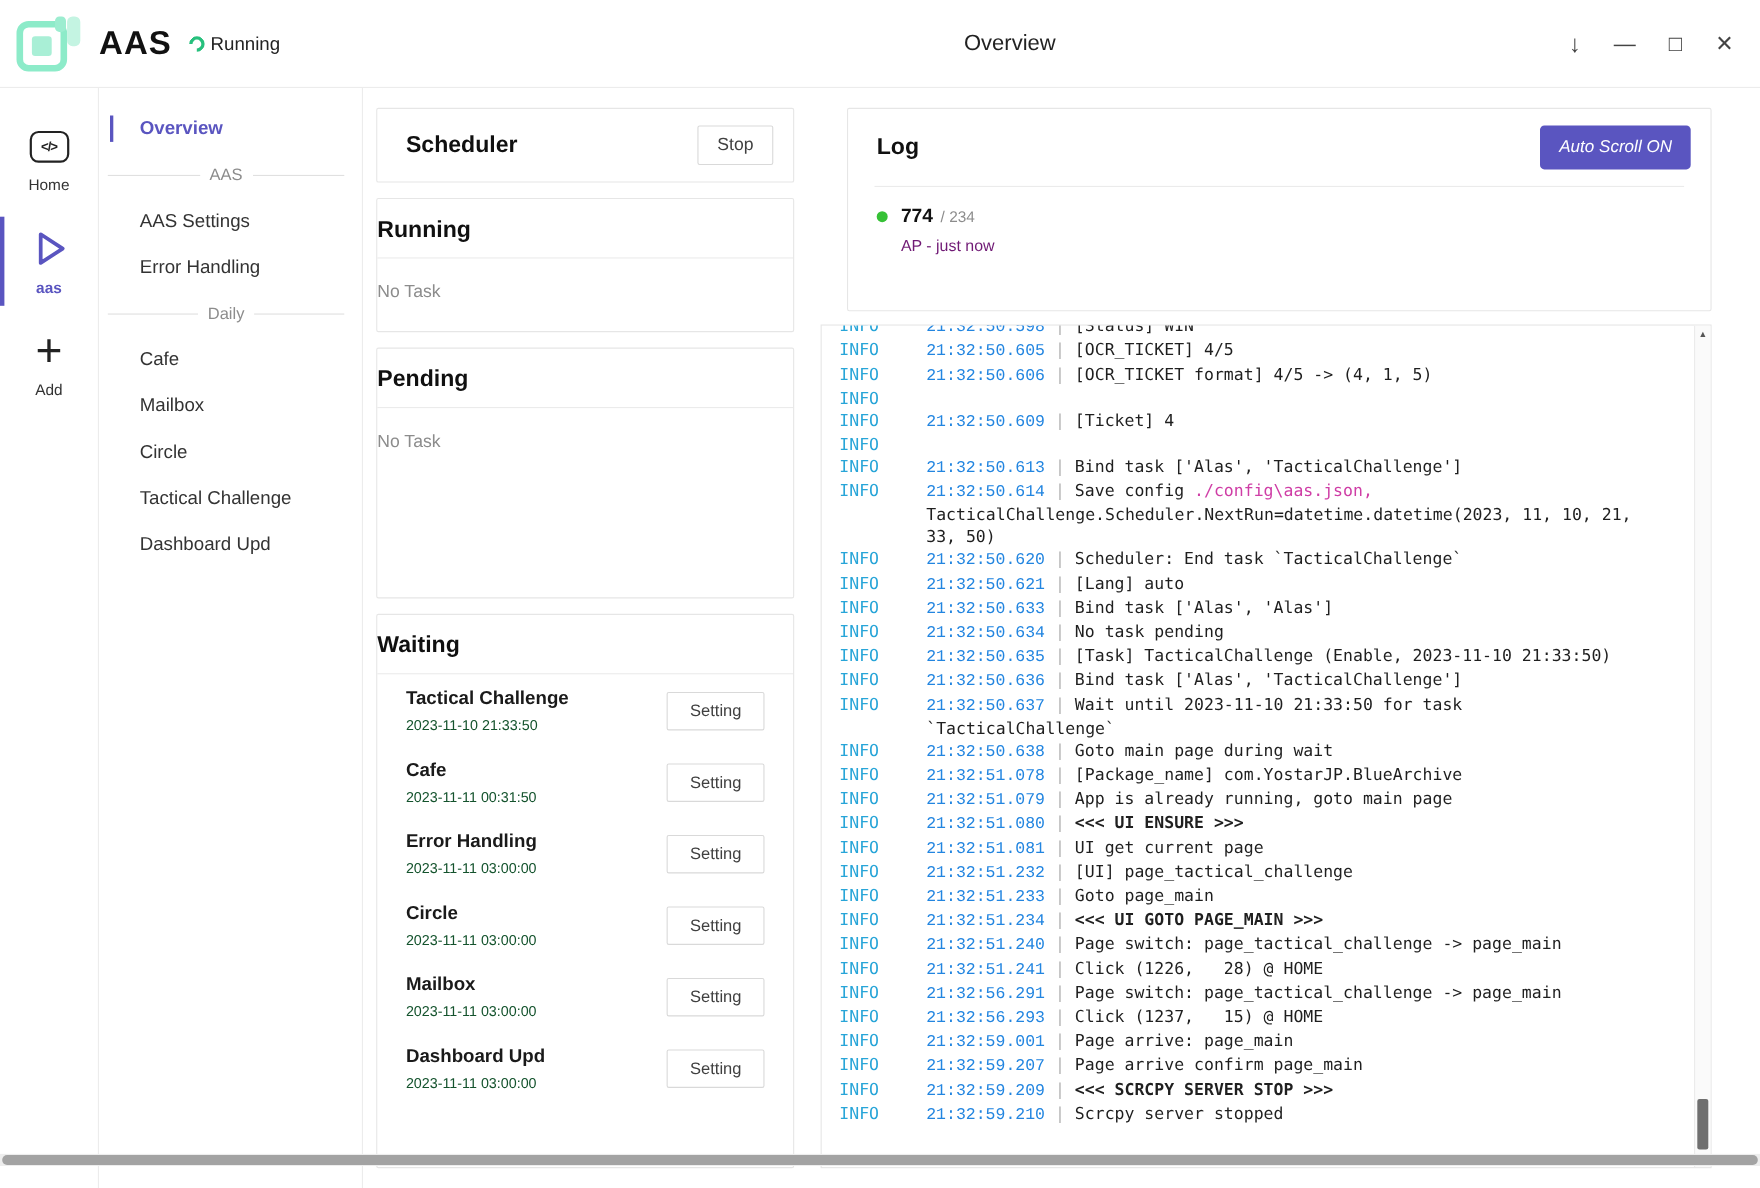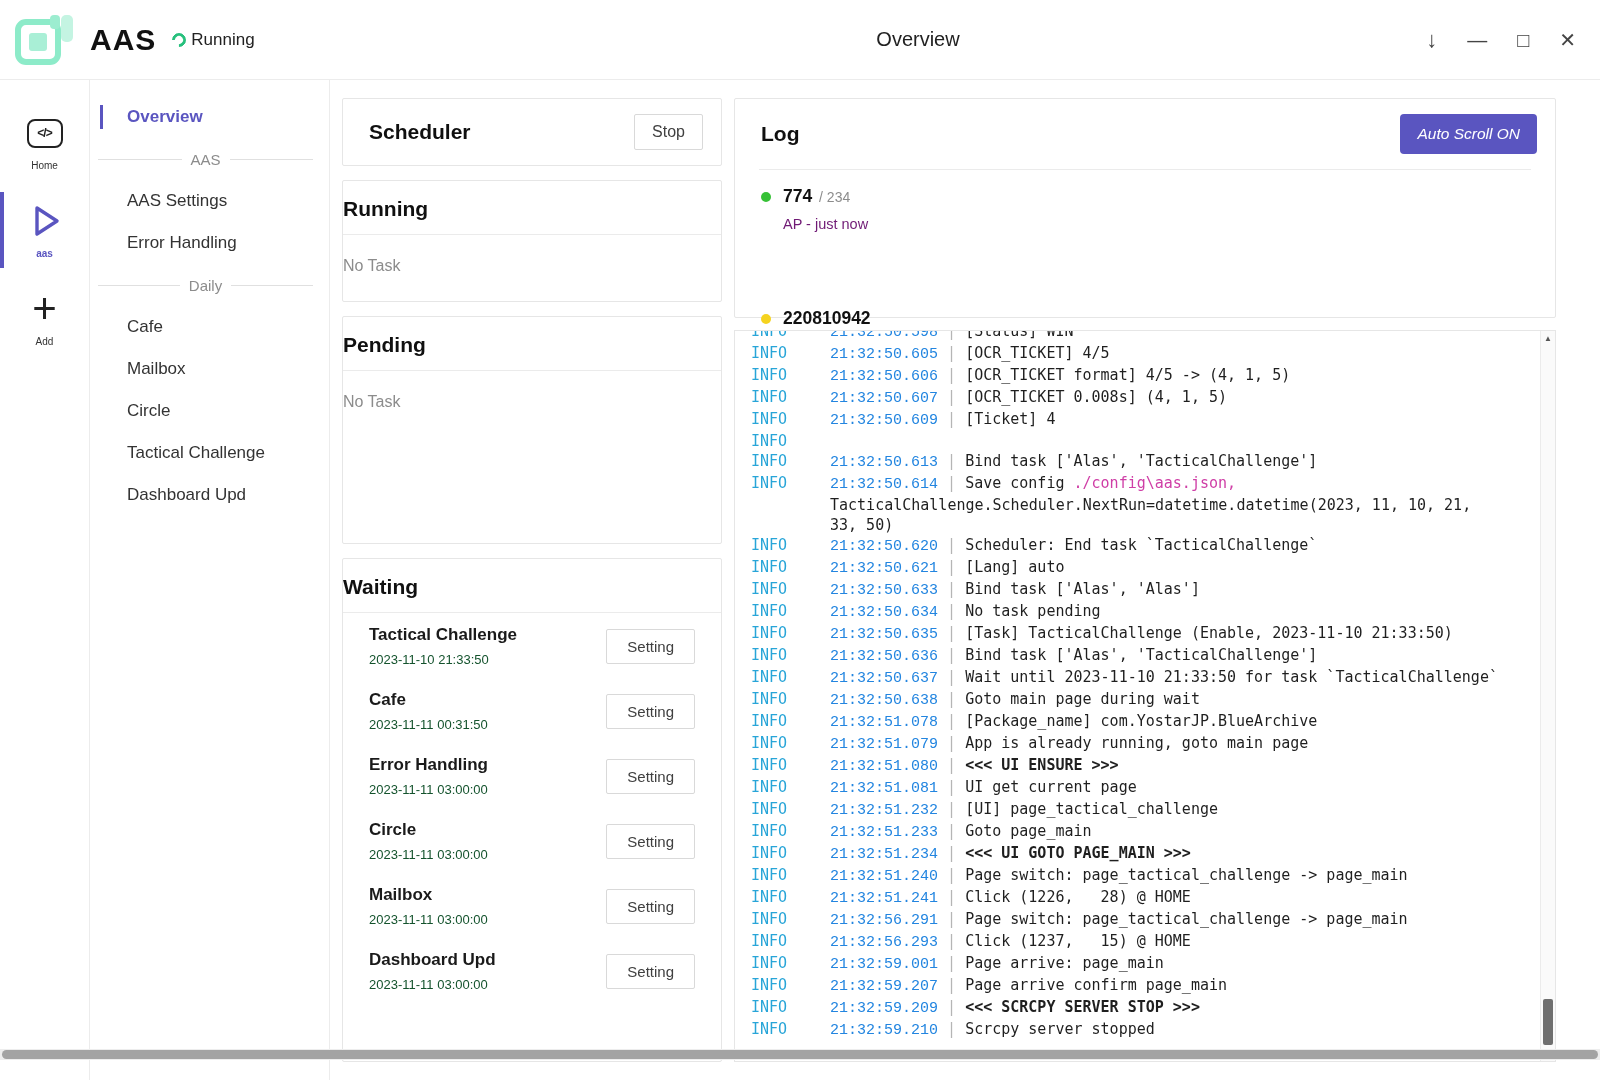--- a/index.html
+++ b/index.html
@@ -30,33 +30,33 @@
   .app-body { display:flex; height:1000px; }
 
   
   .rail { width:90px; flex:none; border-right:1px solid #ececec; padding-top:18px; display:flex; flex-direction:column; align-items:stretch; }
   .rail-item { position:relative; display:flex; flex-direction:column; align-items:center; padding:15px 0; color:#222; cursor:pointer; }
   .rail-item.active { color:var(--accent); }
   .rail-item.active::before { content:""; position:absolute; left:0; top:6px; bottom:6px; width:4px; background:var(--accent); }
   .rail-icon { height:40px; display:flex; align-items:center; justify-content:center; }
   .home-box { width:36px; height:29px; border:2.6px solid currentColor; border-radius:8px; display:flex; align-items:center; justify-content:center; font-size:12px; font-weight:700; letter-spacing:-1px; }
   .plus { font-size:42px; font-weight:300; line-height:32px; }
-  .rail-label { font-size:10px; margin-top:7px; color:#333;text-align:right; }
+  .rail-label { font-size:14px; margin-top:7px; color:#333;text-align:right; }
   .rail-item.active .rail-label { color:var(--accent); font-weight:700; }
 
   
   .menu { width:240px; flex:none; border-right:1px solid #ececec; padding-top:16px; }
   .menu-item { position:relative; font-size:17px; color:#333; line-height:22px; padding:10px 8px 10px 37px; cursor:pointer; white-space:nowrap; }
   .menu-item.active { color:var(--accent); font-weight:700; }
   .menu-item.active::before { content:""; position:absolute; left:10px; top:9px; bottom:9px; width:3px; background:var(--accent); }
   .menu-group { display:flex; align-items:center; gap:9px; color:#8c8c8c; font-size:15px; padding:10px 16px 10px 8px; height:42px; }
   .menu-group::before, .menu-group::after { content:""; height:1px; background:#e0e0e0; flex:1; }
 
   
-  .main { flex:1; padding:18px 44px 18px 12px; display:flex; gap:12px; overflow:hidden; }
+  .main { flex:1; padding:18px 44px 18px 12px; display:flex; gap:24px; overflow:hidden; }
   .col-left { width:380px; flex:none; display:flex; flex-direction:column; gap:14px; }
   .col-right { flex:1; display:flex; flex-direction:column; gap:12px; min-width:0; }
 
   .card { background:#fff; border:1px solid #e6e6e6; border-radius:2px; }
   .card-row { display:flex; align-items:center; justify-content:space-between; padding:15px 18px 15px 26px; }
   .card h2 { margin:0; font-size:21px; font-weight:700; color:#101010; }
   .card-title { margin:0 24px; padding:16px 0 13px; font-size:21px; font-weight:700; color:#101010; border-bottom:1px solid #ebebeb; }
   .empty-text { color:#8c8c8c; font-size:16px; text-align:left; padding-top:22px; }
   .body-sm { height:66px; }
   .body-lg { height:172px; }
@@ -64,21 +64,21 @@
   .btn { background:#fff; border:1px solid #d9d9d9; border-radius:2px; font-size:16px; color:#404040; padding:8px 17px; cursor:pointer; font-family:"Liberation Sans", sans-serif; }
   .btn-sm { font-size:15px; padding:8px 20px; }
   .btn-primary { background:var(--accent); color:#fff; border:none; border-radius:4px; font-size:15.5px; padding:11px 17px; cursor:pointer; font-family:"Liberation Sans", sans-serif;font-style:italic; }
 
   
   .wait-row { display:flex; align-items:center; justify-content:space-between; padding:12px 26px 11px; }
   .wait-name { font-size:17px; font-weight:600; color:#1a1a1a; }
   .wait-date { font-size:13px; color:#14532d; margin-top:7px; }
 
   
-  .log-card { height:220px; flex:none; }
+  .log-card { height:185px; flex:none;margin-left:24px; }
   .log-divider { margin:0 24px; border-bottom:1px solid #ebebeb; }
   .stats { display:flex; gap:76px; padding:16px 0 0 26px;flex-direction:column; }
   .stat-top { display:flex; align-items:center; gap:12px; }
   .dot { width:10px; height:10px; border-radius:50%; flex:none; }
   .stat-value { font-size:17.5px; font-weight:700; color:#111; }
   .stat-total { font-size:14px; color:#8c8c8c; font-weight:400; margin-left:3px; }
   .stat-caption { font-size:14.5px; color:#701a75; margin:9px 0 0 22px; }
 
   
   .log-view { flex:1; border:1px solid #e6e6e6; position:relative; overflow:hidden; background:#fff; }
@@ -277,21 +277,20 @@
             <div class="log-line">
               <span class="lvl">INFO</span>
               <span class="lbody"><span class="ts">21:32:50.605</span><span class="sep"> | </span><span class="seg">[OCR_TICKET] 4/5</span></span>
             </div>
             <div class="log-line">
               <span class="lvl">INFO</span>
               <span class="lbody"><span class="ts">21:32:50.606</span><span class="sep"> | </span><span class="seg">[OCR_TICKET format] 4/5 -&gt; (4, 1, 5)</span></span>
             </div>
             <div class="log-line">
               <span class="lvl">INFO</span>
-              <span class="lbody"><span class="ts">21:32:50.607</span><span class="sep"> | </span><span class="seg">[OCR_TICKET 0.008s] (4, 1, 5)</span></span>
             </div>
             <div class="log-line">
               <span class="lvl">INFO</span>
               <span class="lbody"><span class="ts">21:32:50.609</span><span class="sep"> | </span><span class="seg">[Ticket] 4</span></span>
             </div>
             <div class="log-line">
               <span class="lvl">INFO</span>
             </div>
             <div class="log-line">
               <span class="lvl">INFO</span>

